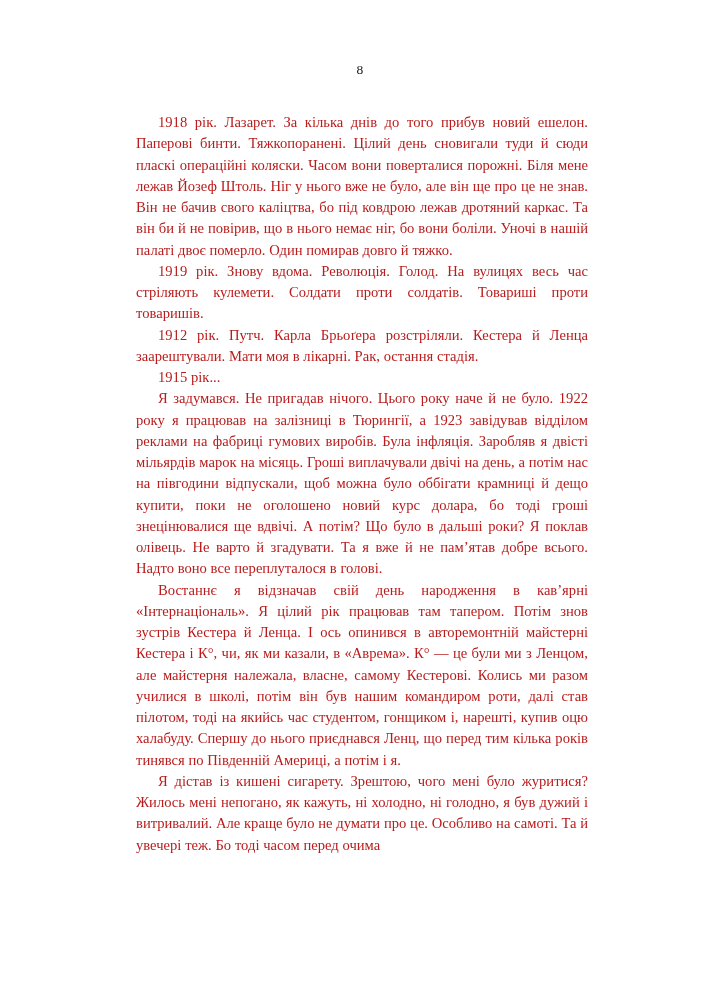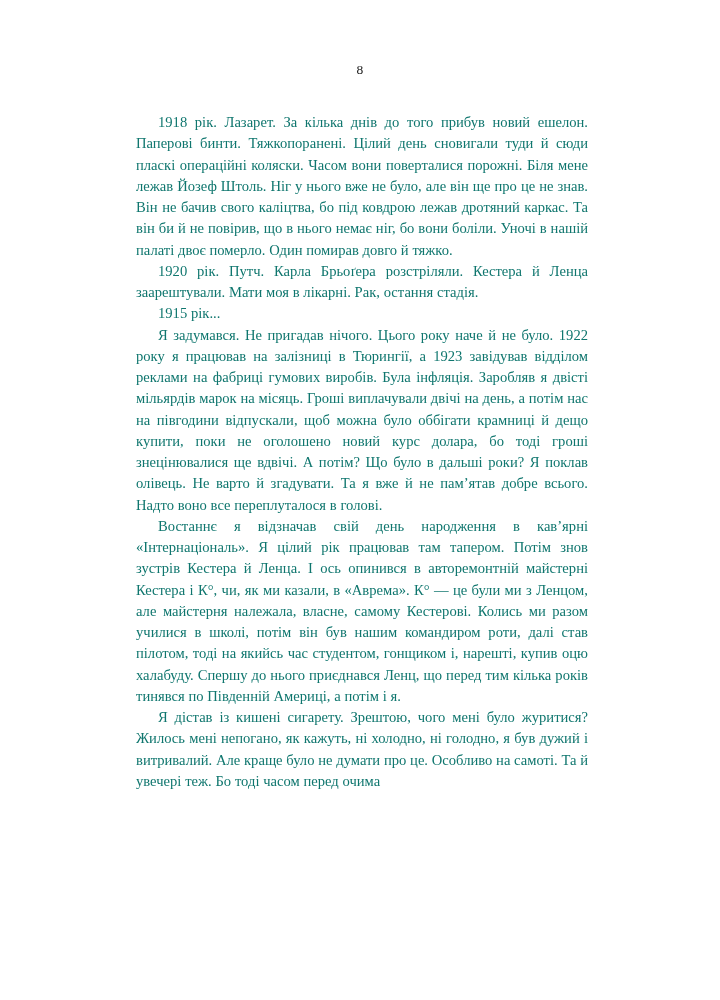--- a/index.html
+++ b/index.html
@@ -40,21 +40,21 @@
   
   .textblock {
     position: absolute;
     top: 112px;
     left: 136px;
     width: 452px;
     font-size: 14.6px;
     line-height: 21.25px;
     text-align: justify;
     text-justify: inter-word;
-    color: #0f766e;
+    color: #b91c1c;
     -webkit-font-smoothing: antialiased;
   }
 
   .textblock p {
     margin: 0;
     text-indent: 22px;
     hyphens: manual;
     word-spacing: 0.1px;
   }
 
@@ -65,20 +65,21 @@
 </style>
 </head>
 <body>
 
 <div class="page">
 
   <div class="folio">8</div>
 
   <div class="textblock">
     <p>1918 рік. Лазарет. За кілька днів до того прибув новий ешелон. Паперові бинти. Тяжкопоранені. Цілий день сновигали туди й сюди пласкі операційні коляски. Часом вони поверталися порожні. Біля мене лежав Йозеф Штоль. Ніг у нього вже не було, але він ще про це не знав. Він не бачив свого каліцтва, бо під ковдрою лежав дротяний каркас. Та він би й не повірив, що в нього немає ніг, бо вони боліли. Уночі в нашій палаті двоє померло. Один помирав довго й тяжко.</p>
-    <p>1920 рік. Путч. Карла Брьоґера розстріляли. Кестера й Ленца заарештували. Мати моя в лікарні. Рак, остання стадія.</p>
+    <p>1919 рік. Знову вдома. Революція. Голод. На вулицях весь час стріляють кулемети. Солдати проти солдатів. Товариші проти товаришів.</p>
+    <p>1912 рік. Путч. Карла Брьоґера розстріляли. Кестера й Ленца заарештували. Мати моя в лікарні. Рак, остання стадія.</p>
     <p>1915 рік...</p>
     <p>Я задумався. Не пригадав нічого. Цього року наче й не було. 1922 року я працював на залізниці в Тюрингії, а 1923 завідував відділом реклами на фабриці гумових виробів. Була інфляція. Заробляв я двісті мільярдів марок на місяць. Гроші виплачували двічі на день, а потім нас на півгодини відпускали, щоб можна було оббігати крамниці й дещо купити, поки не оголошено новий курс долара, бо тоді гроші знецінювалися ще вдвічі. А потім? Що було в дальші роки? Я поклав олівець. Не варто й згадувати. Та я вже й не пам’ятав добре всього. Надто воно все переплуталося в голові.</p>
     <p>Востаннє я відзначав свій день народження в кав’ярні «Інтернаціональ». Я цілий рік працював там тапером. Потім знов зустрів Кестера й Ленца. І ось опинився в авторемонтній майстерні Кестера і К°, чи, як ми казали, в «Аврема». К° — це були ми з Ленцом, але майстерня належала, власне, самому Кестерові. Колись ми разом училися в школі, потім він був нашим командиром роти, далі став пілотом, тоді на якийсь час студентом, гонщиком і, нарешті, купив оцю халабуду. Спершу до нього приєднався Ленц, що перед тим кілька років тинявся по Південній Америці, а потім і я.</p>
     <p>Я дістав із кишені сигарету. Зрештою, чого мені було журитися? Жилось мені непогано, як кажуть, ні холодно, ні голодно, я був дужий і витривалий. Але краще було не думати про це. Особливо на самоті. Та й увечері теж. Бо тоді часом перед очима</p>
   </div>
 
 </div>
 
 </body></html>

